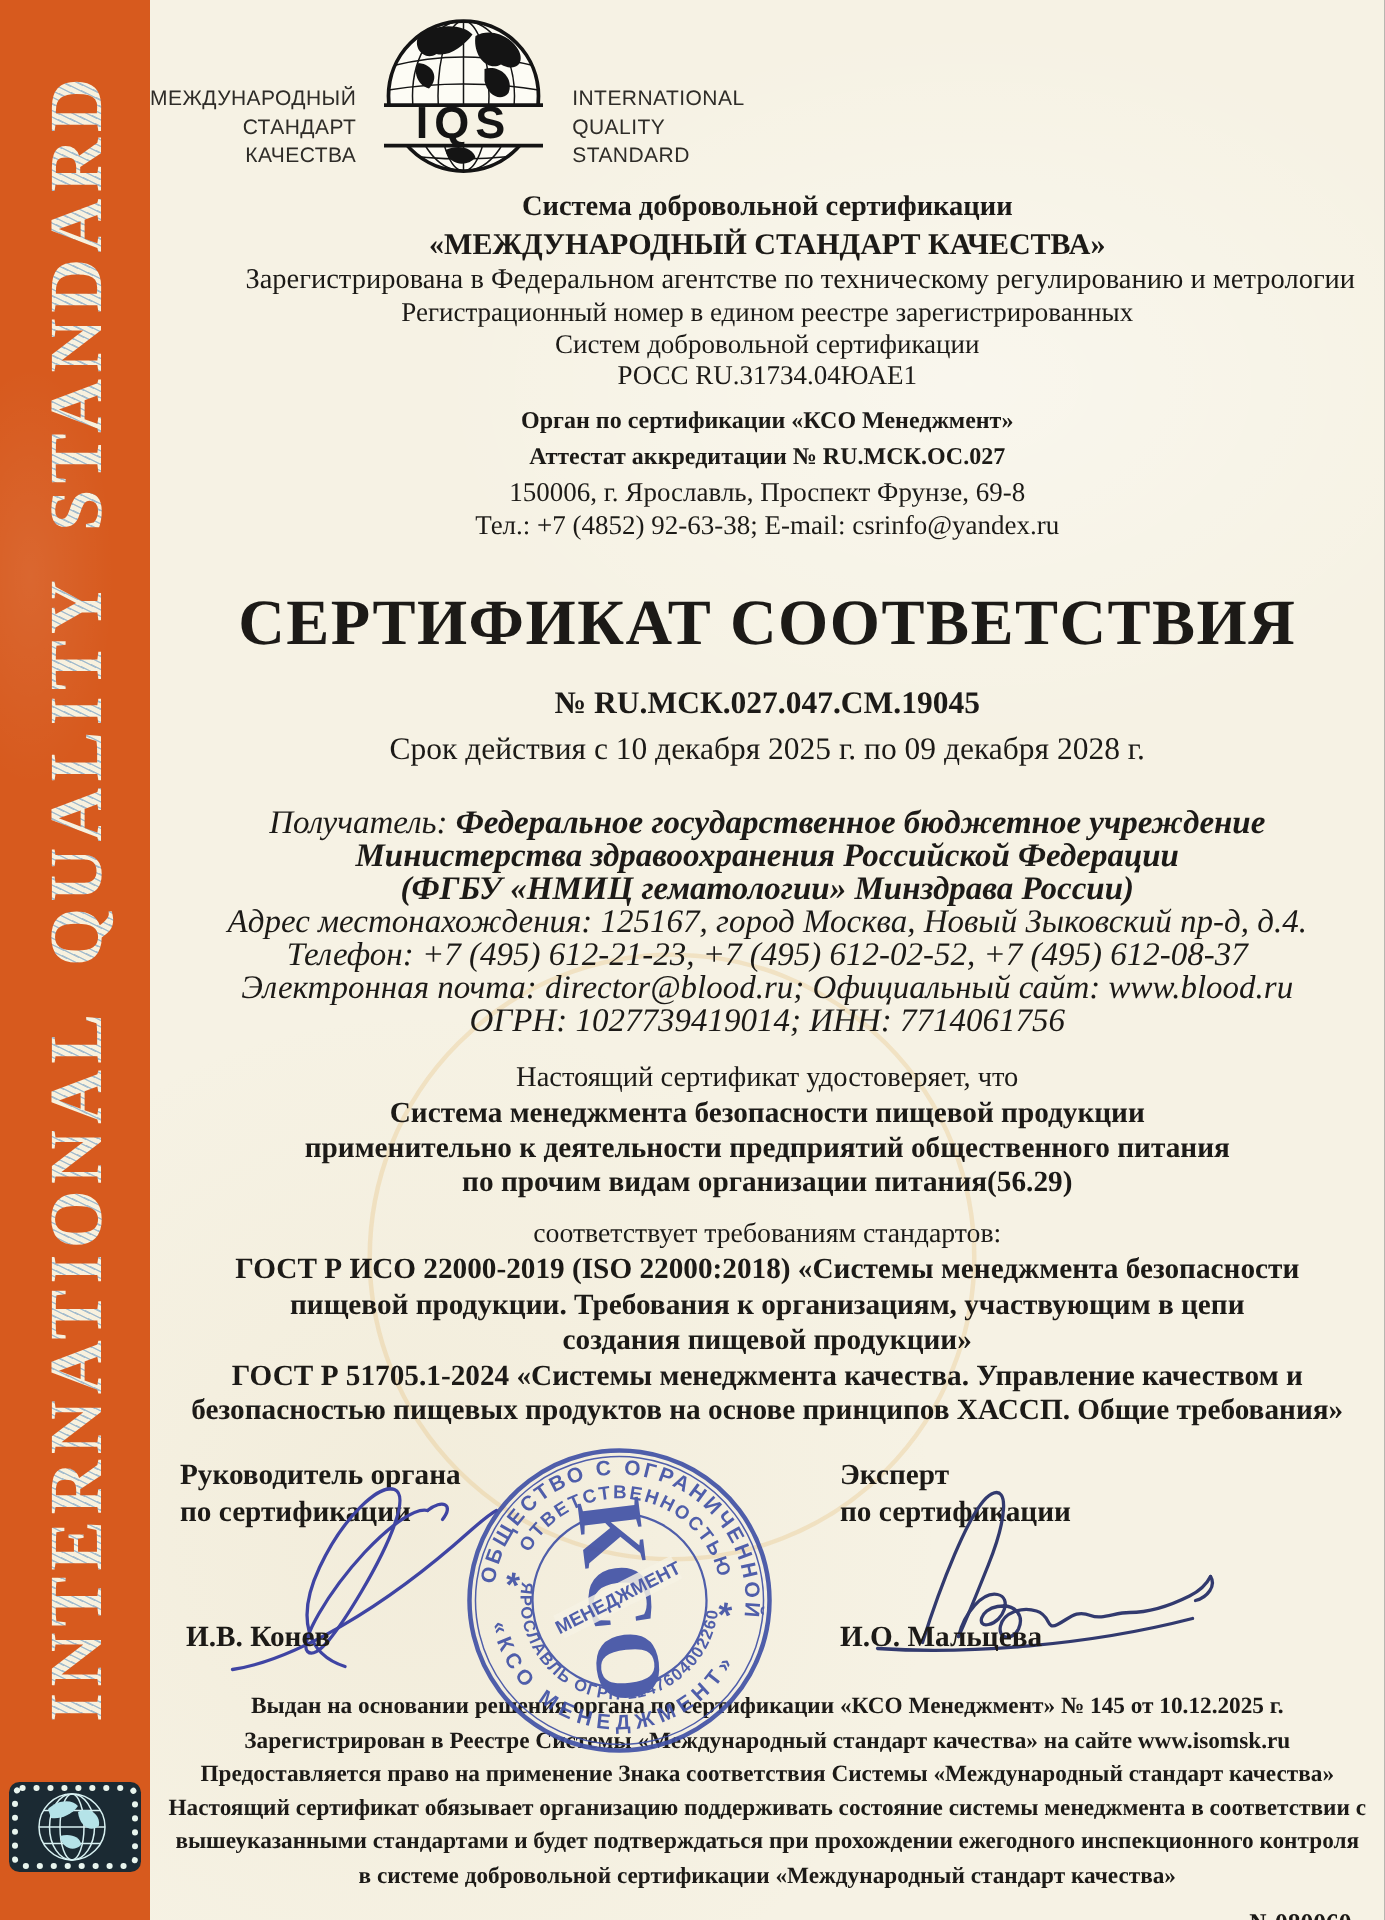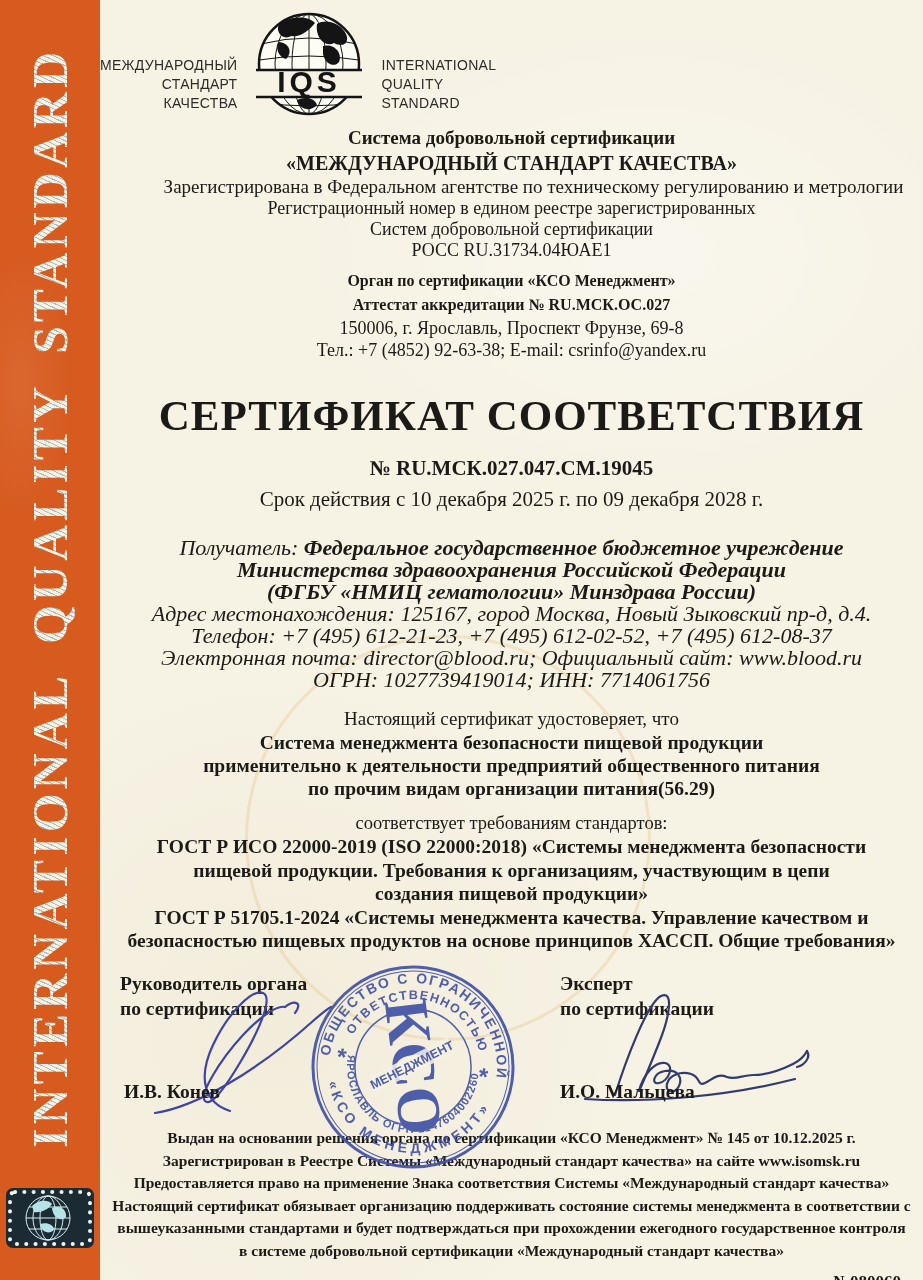--- a/index.html
+++ b/index.html
@@ -276,21 +276,21 @@
     </svg>
 
     <div class="sig-name head">И.В. Конев</div>
     <div class="sig-name expert">И.О. Мальцева</div>
 
     <div class="footer-notes">
       <div>Выдан на основании решения органа по сертификации «КСО Менеджмент» № 145 от 10.12.2025 г.</div>
       <div>Зарегистрирован в Реестре Системы «Международный стандарт качества» на сайте www.isomsk.ru</div>
       <div>Предоставляется право на применение Знака соответствия Системы «Международный стандарт качества»</div>
       <div>Настоящий сертификат обязывает организацию поддерживать состояние системы менеджмента в соответствии с</div>
-      <div>вышеуказанными стандартами и будет подтверждаться при прохождении ежегодного государственное контроля</div>
+      <div>вышеуказанными стандартами и будет подтверждаться при прохождении ежегодного инспекционного контроля</div>
       <div>в системе добровольной сертификации «Международный стандарт качества»</div>
     </div>
 
     <div class="serial">№080060</div>
 
     <svg class="stamp" width="220" height="220" viewBox="0 0 220 220">
       <defs>
         <path id="arcT1" d="M 26,110 A 84,84 0 0 1 194,110"></path>
         <path id="arcT2" d="M 42,110 A 68,68 0 0 1 178,110"></path>
         <path id="arcB1" d="M 24,110 A 86,86 0 0 0 196,110"></path>

